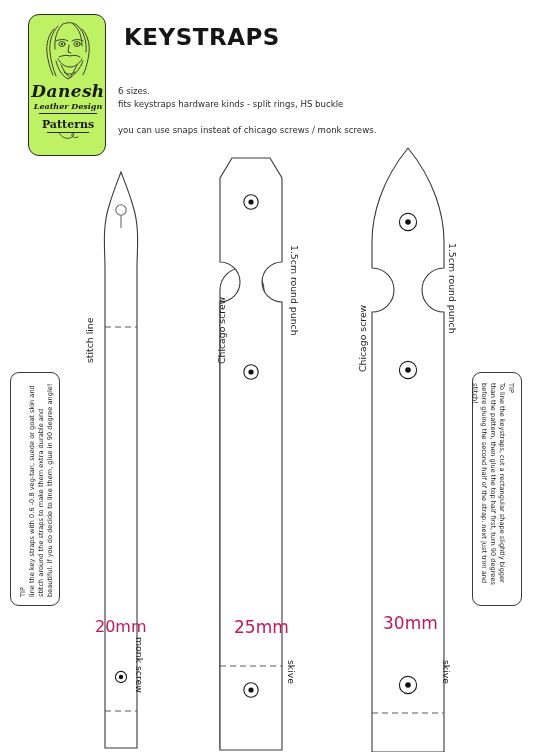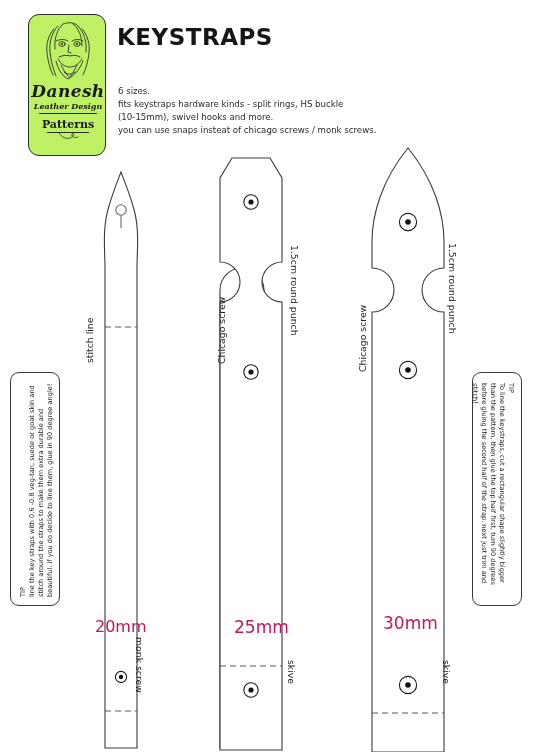--- a/index.html
+++ b/index.html
@@ -93,21 +93,21 @@
   #logo-flourish {
     position: absolute;
     left: 28px;
     top: 116px;
     width: 24px;
     height: 10px;
   }
 
   #title-main {
     position: absolute;
-    left: 117px;
+    left: 124px;
     top: 16px;
     font-family: "DejaVu Sans", sans-serif;
     font-weight: 700;
     font-size: 33px;
     letter-spacing: 0.5px;
     line-height: 36px;
     font-variant: small-caps;
     text-transform: lowercase;
     color: #161616;
     white-space: nowrap;
@@ -242,21 +242,20 @@
     <div id="logo-patterns">Patterns</div>
     <div id="logo-underline"></div>
     <svg id="logo-flourish" viewBox="0 0 24 10">
       <path d="M2 2 C6 8 12 9 16 5 C18 3 16 1 15 3 C14 5 17 8 21 6" fill="none" stroke="#2b2b2b" stroke-width="0.8" stroke-linecap="round"></path>
     </svg>
   </div>
 
   <div id="title-main">Keystraps</div>
   <div class="desc-line" id="desc-0">6 sizes.</div>
   <div class="desc-line" id="desc-1">fits keystraps hardware kinds - split rings, HS buckle</div>
-  <div class="desc-line" id="desc-2">(10-15mm), swivel hooks and more.</div>
   <div class="desc-line" id="desc-3">you can use snaps insteat of chicago screws / monk screws.</div>
 
   <svg class="strap-svg" style="left:68px; top:150px;" width="110" height="600" viewBox="0 0 110 600">
     <path class="strap-outline" d="M37 598 L37 118 C37 100 34 78 41 56 C45 42 50 30 53 22
              C56 30 61 42 65 56 C72 78 69 100 69 118 L69 598 Z"></path>
     <circle class="keyhole" cx="53" cy="60" r="5.2"></circle>
     <path class="keyhole" d="M53 65.5 L53 78"></path>
   </svg>
   <svg class="strap-svg" style="left:68px; top:150px;" width="110" height="600" viewBox="0 0 110 600">
     <path class="dash-line" d="M37 177 L69 177"></path>

